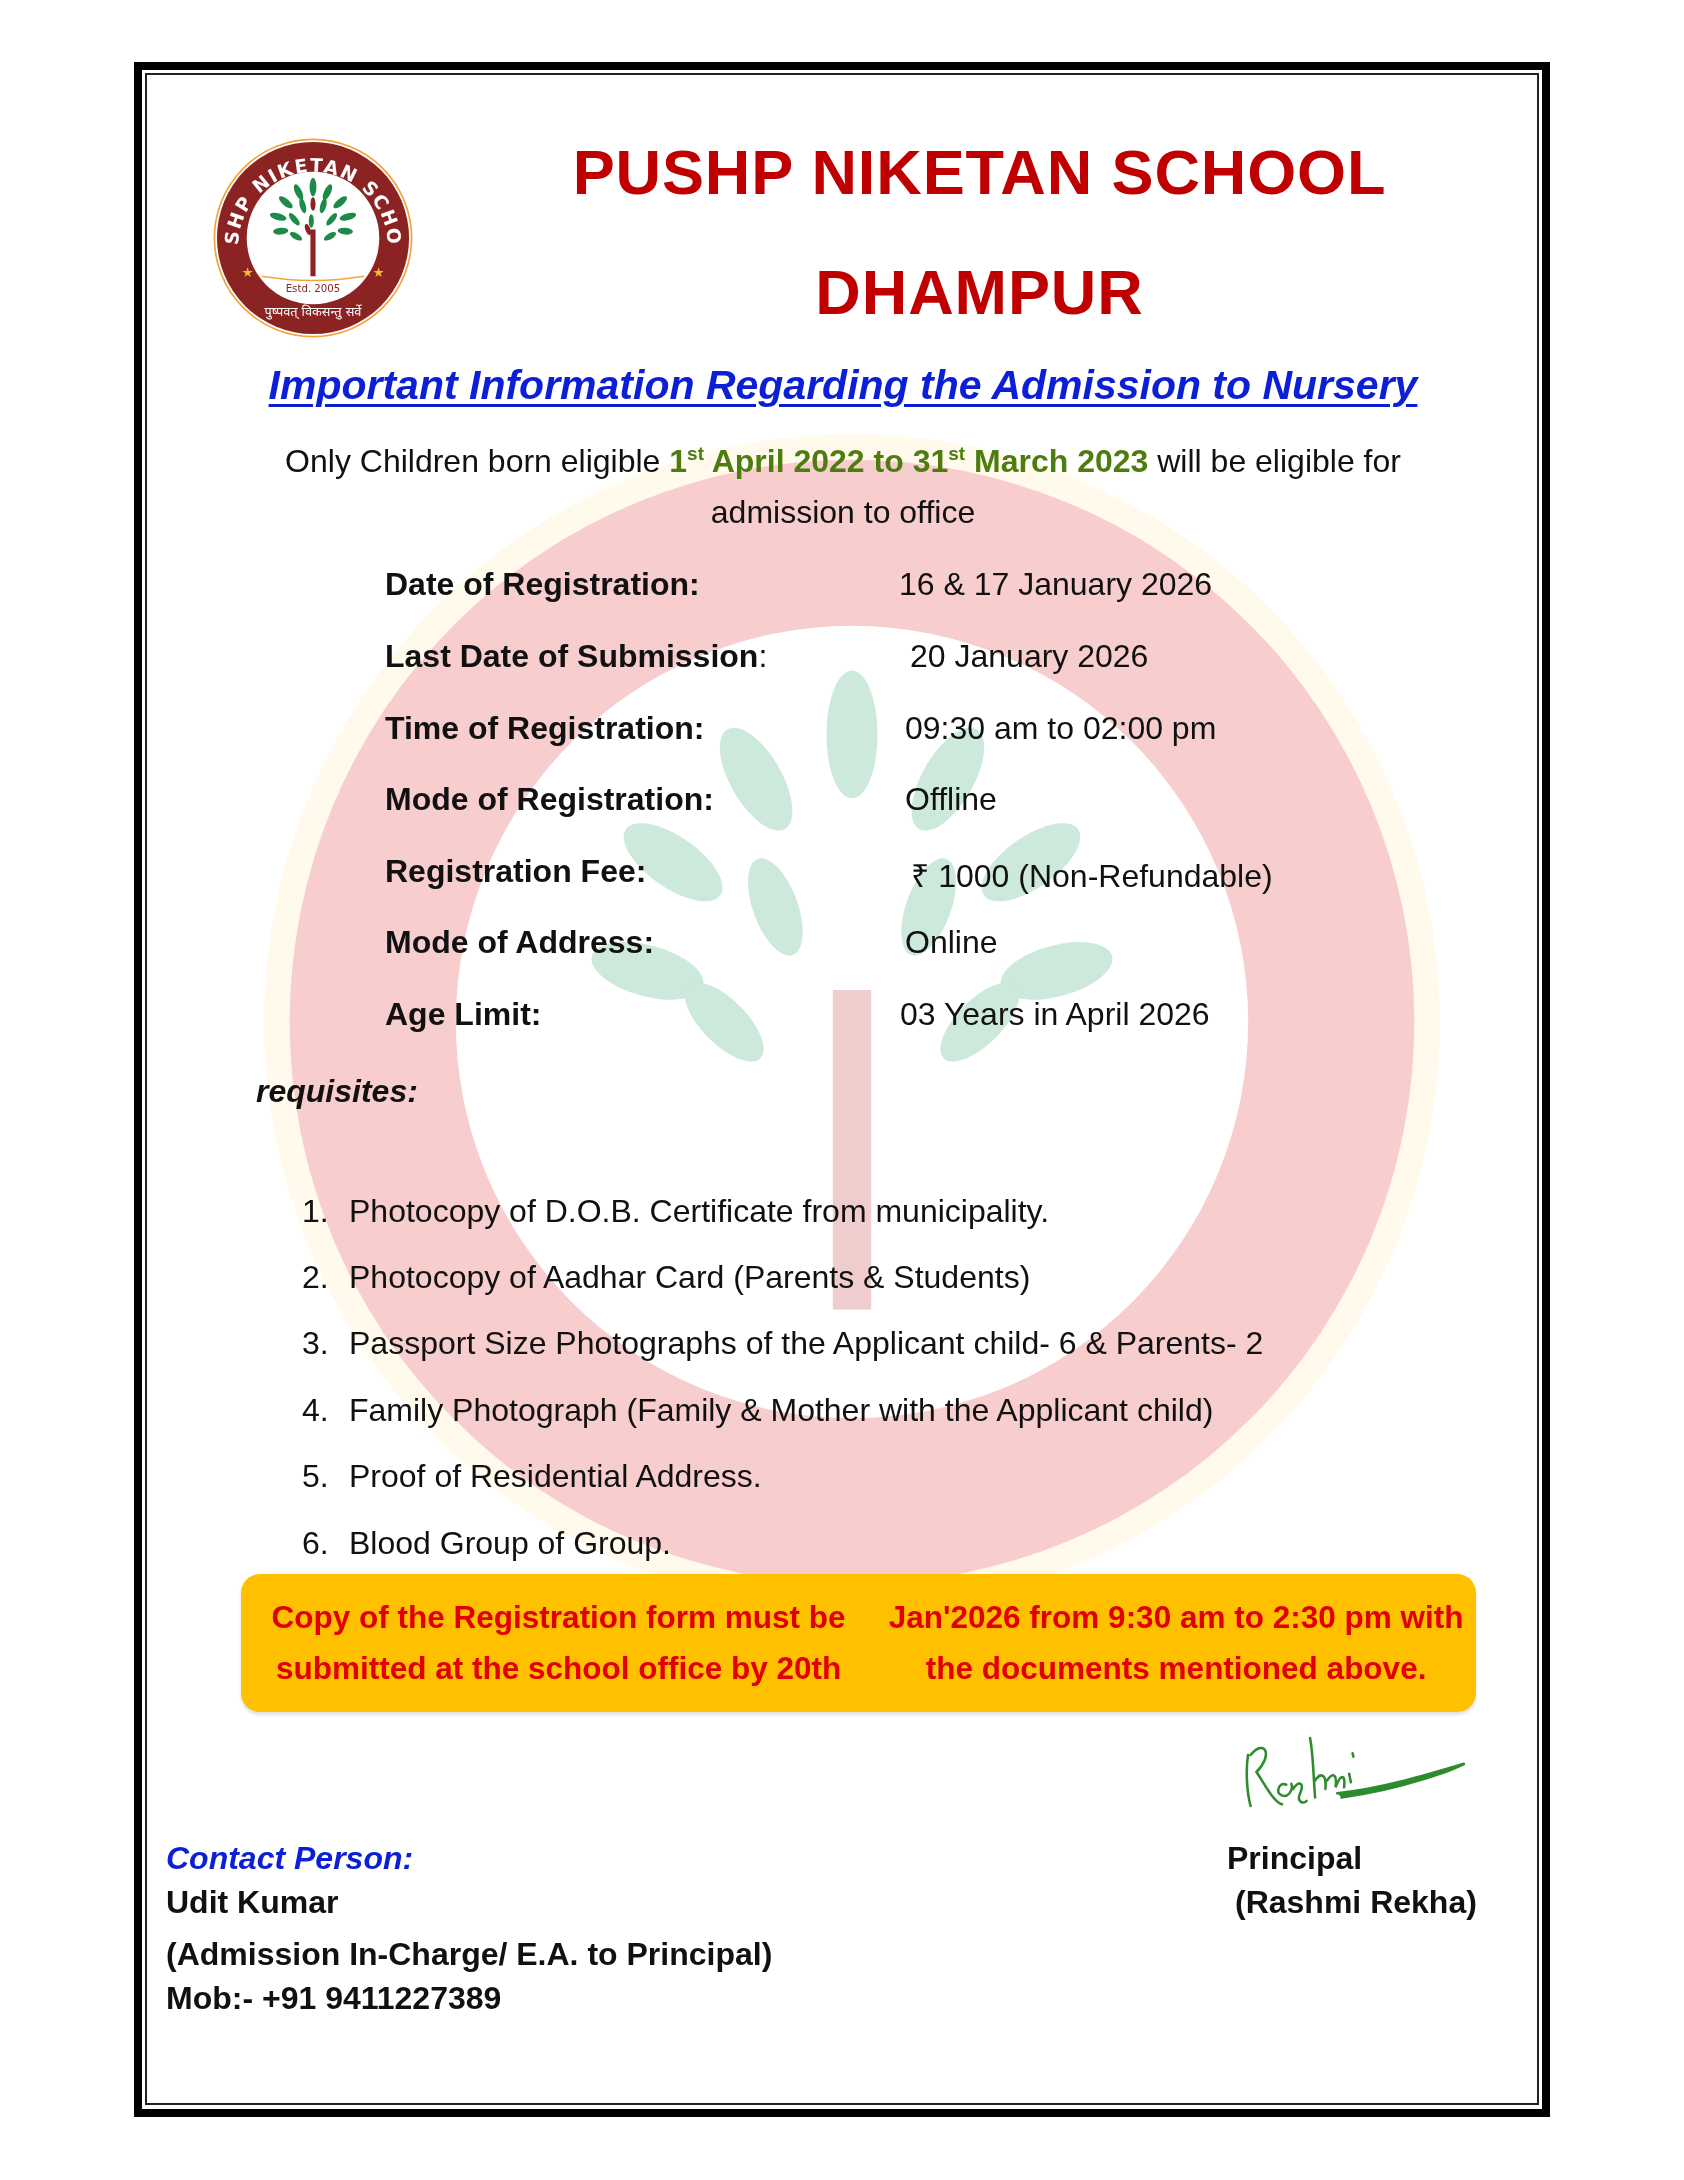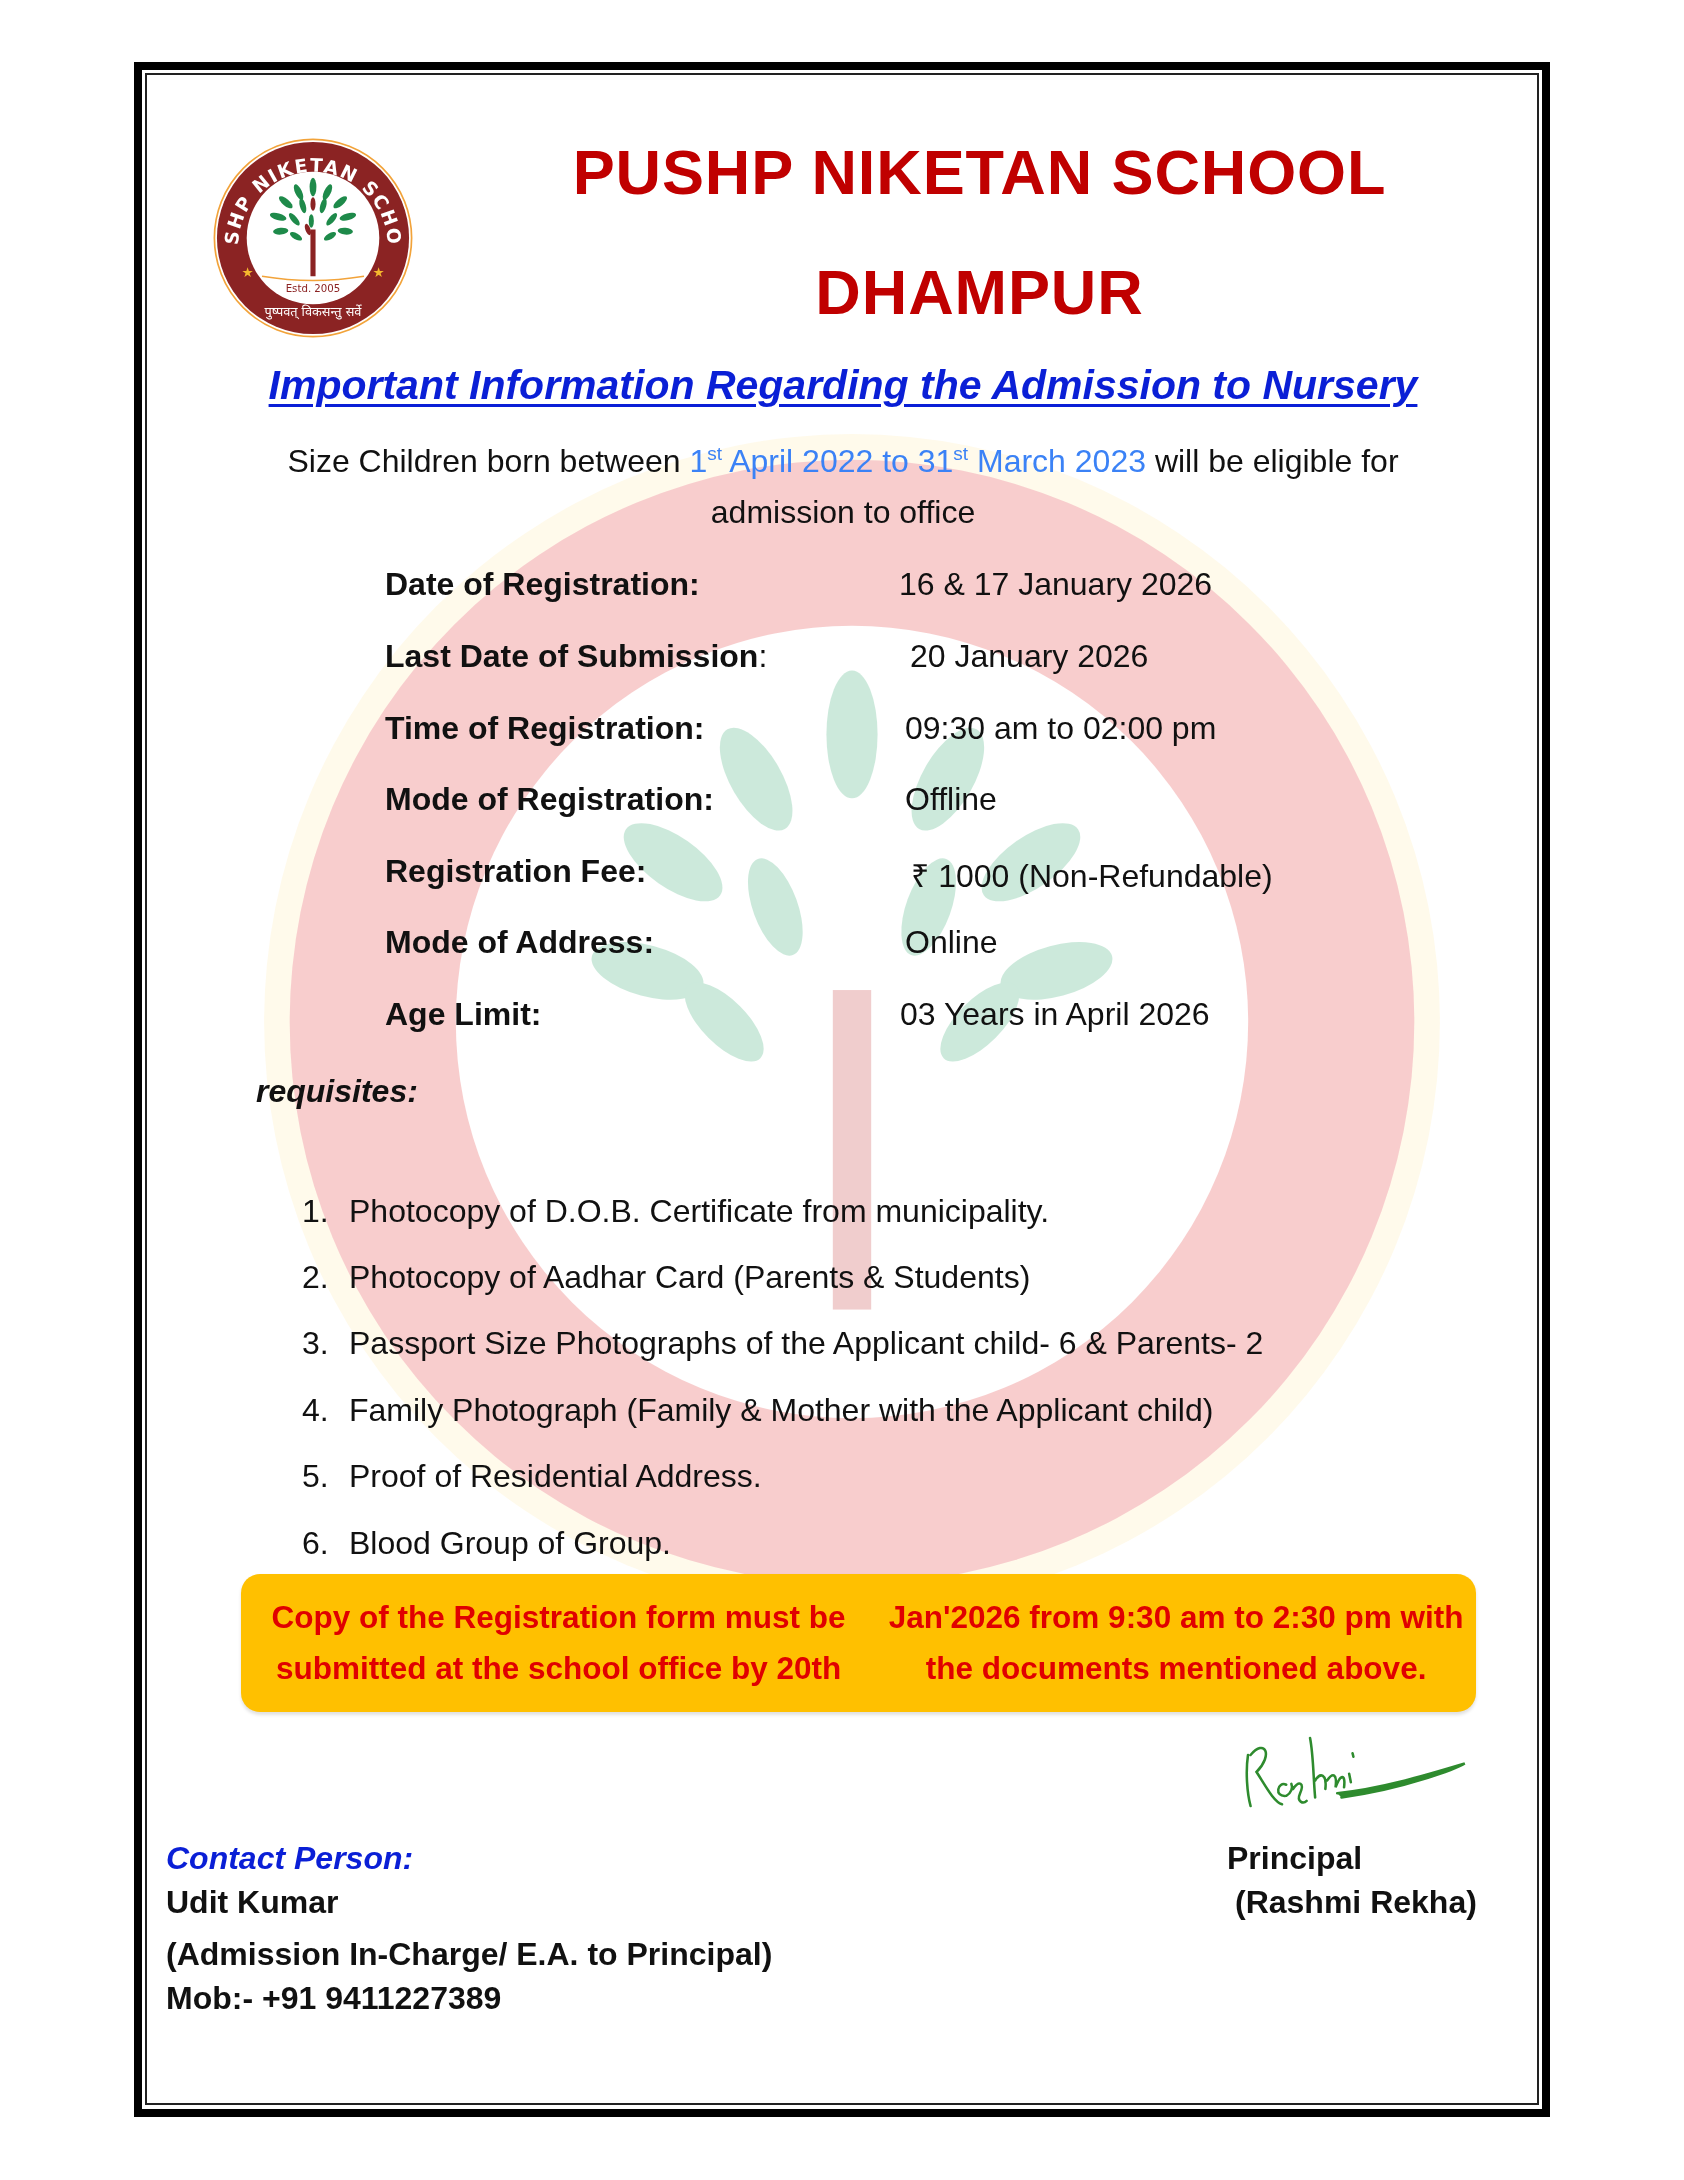--- a/index.html
+++ b/index.html
@@ -4,21 +4,21 @@
 <style>
   html, body { margin:0; padding:0; background:#ffffff; }
   body { width:1685px; height:2181px; position:relative; overflow:hidden; font-family:"Liberation Sans", sans-serif; color:#111; }
   .frame-outer { position:absolute; left:134px; top:62px; width:1416px; height:2055px; box-sizing:border-box; border:8.5px solid #000; }
   .frame-inner { position:absolute; left:145px; top:73px; width:1394px; height:2032px; box-sizing:border-box; border:2.6px solid #222; }
   .watermark { position:absolute; left:213px; top:383px; width:1278px; height:1278px; opacity:0.22; pointer-events:none; }
   .logo { position:absolute; left:211px; top:136px; width:204px; height:204px; }
   .title { position:absolute; left:477px; width:1005px; text-align:center; color:#c00000; font-weight:bold; font-size:63px; letter-spacing:0.9px; }
   .subtitle { position:absolute; left:170px; width:1346px; top:362px; text-align:center; font-size:41px; font-weight:bold; font-style:italic; color:#0a1fd6; text-decoration:underline; text-decoration-thickness:2.6px; text-underline-offset:5.1px; }
   .elig { position:absolute; left:170px; width:1346px; text-align:center; font-size:32px; color:#111; }
-  .elig .red { color:#3b82f6; font-weight:normal; }
+  .elig .red { color:#4d7c0f; font-weight:bold; }
   .elig sup { font-size:19px; }
   .row-label { position:absolute; left:385px; font-size:32px; font-weight:bold; color:#111; }
   .row-value { position:absolute; font-size:32px; color:#111; }
   .ensure { position:absolute; left:256px; width:1150px; font-size:32px; font-weight:bold; font-style:italic; color:#111; line-height:53px; }
   .list-num { position:absolute; left:302px; font-size:32px; color:#111; }
   .list-text { position:absolute; left:349px; font-size:32px; color:#111; }
   .notice { position:absolute; left:241px; top:1574px; width:1235px; height:138px; background:#ffc000; border-radius:19px; box-shadow:0 2.6px 3.4px rgba(0,0,0,0.12); display:flex; flex-direction:row; justify-content:space-between; align-items:center; }
   .notice div { color:#e00000; font-weight:bold; font-size:31.5px; line-height:51px; text-align:center; }
   .signature { position:absolute; left:1235px; top:1721px; width:247px; height:102px; }
   .contact-title { position:absolute; left:166px; top:1840px; font-size:32px; font-weight:bold; font-style:italic; color:#0a1fd6; }
@@ -90,21 +90,21 @@
   <text x="36" y="166" font-size="16" fill="#f5b82e">★</text>
   <text x="190" y="166" font-size="16" fill="#f5b82e">★</text>
 </svg>
 
 <div class="title" style="top:136px;">PUSHP NIKETAN SCHOOL</div>
 <div class="title" style="top:256px;">DHAMPUR</div>
 
 <div class="subtitle">Important Information Regarding the Admission to Nursery</div>
 
 <div class="elig" style="top:443px;">
-  <span>Size Children born between </span><span class="red"><span>1</span><sup>st</sup><span> April 2022 to </span><span>31</span><sup>st</sup><span> March 2023</span></span><span> will be eligible for</span>
+  <span>Only Children born eligible </span><span class="red"><span>1</span><sup>st</sup><span> April 2022 to </span><span>31</span><sup>st</sup><span> March 2023</span></span><span> will be eligible for</span>
 </div>
 <div class="elig" style="top:494px;">admission to office</div>
 
 <div>
   <div class="row-label" style="top:566px;">Date of Registration:</div>
   <div class="row-value" style="top:566px; left:899px;">16 &amp; 17 January 2026</div>
 
   <div class="row-label" style="top:638px;"><span>Last Date of Submission</span><span style="font-weight:normal">:</span></div>
   <div class="row-value" style="top:638px; left:910px;">20 January 2026</div>
 

